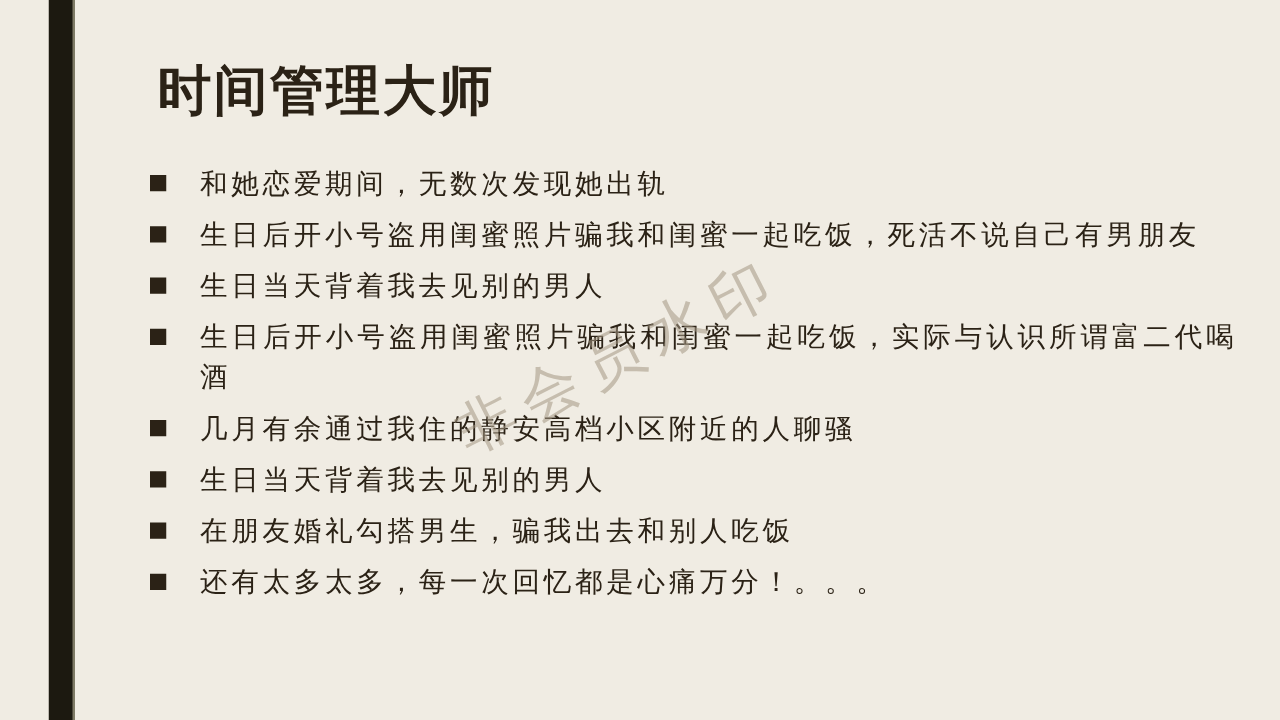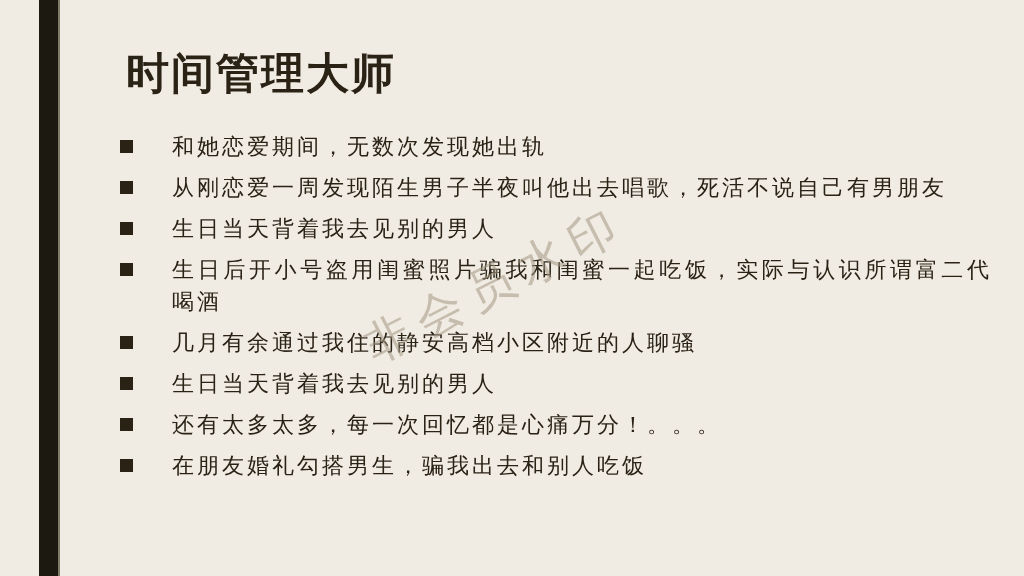--- a/index.html
+++ b/index.html
@@ -40,21 +40,21 @@
     position: absolute;
     left: 120px;
     top: 131px;
     width: 872px;
     margin: 0;
     padding: 0;
     list-style: none;
   }
   .bullet-item {
     position: relative;
-    padding-left: 52px;
+    padding-left: 40px;
     max-width: 830px;
     font-size: 22px;
     line-height: 32px;
     letter-spacing: 3px;
     margin-bottom: 9px;
     text-align: justify;
     text-justify: inter-ideograph;
   }
   .bullet-square {
     position: absolute;
@@ -86,42 +86,42 @@
 
   <h1 class="slide-title">时间管理大师</h1>
 
   <ul class="bullet-list">
     <li class="bullet-item">
       <span class="bullet-square"></span>
       <span>和她恋爱期间，无数次发现她出轨</span>
     </li>
     <li class="bullet-item">
       <span class="bullet-square"></span>
-      <span>从刚恋爱一周发现陌生男子半夜叫他出去唱歌，死活不说自己有男朋友</span>
+      <span>生日后开小号盗用闺蜜照片骗我和闺蜜一起吃饭，死活不说自己有男朋友</span>
     </li>
     <li class="bullet-item">
       <span class="bullet-square"></span>
       <span>生日当天背着我去见别的男人</span>
     </li>
     <li class="bullet-item">
       <span class="bullet-square"></span>
       <span>生日后开小号盗用闺蜜照片骗我和闺蜜一起吃饭，实际与认识所谓富二代喝酒</span>
     </li>
     <li class="bullet-item">
       <span class="bullet-square"></span>
       <span>几月有余通过我住的静安高档小区附近的人聊骚</span>
     </li>
     <li class="bullet-item">
       <span class="bullet-square"></span>
       <span>生日当天背着我去见别的男人</span>
     </li>
     <li class="bullet-item">
       <span class="bullet-square"></span>
-      <span>还有太多太多，每一次回忆都是心痛万分！。。。</span>
+      <span>在朋友婚礼勾搭男生，骗我出去和别人吃饭</span>
     </li>
     <li class="bullet-item">
       <span class="bullet-square"></span>
-      <span>在朋友婚礼勾搭男生，骗我出去和别人吃饭</span>
+      <span>还有太多太多，每一次回忆都是心痛万分！。。。</span>
     </li>
   </ul>
 
   <div class="watermark">非会员水印</div>
 </div>
 
 </body></html>

